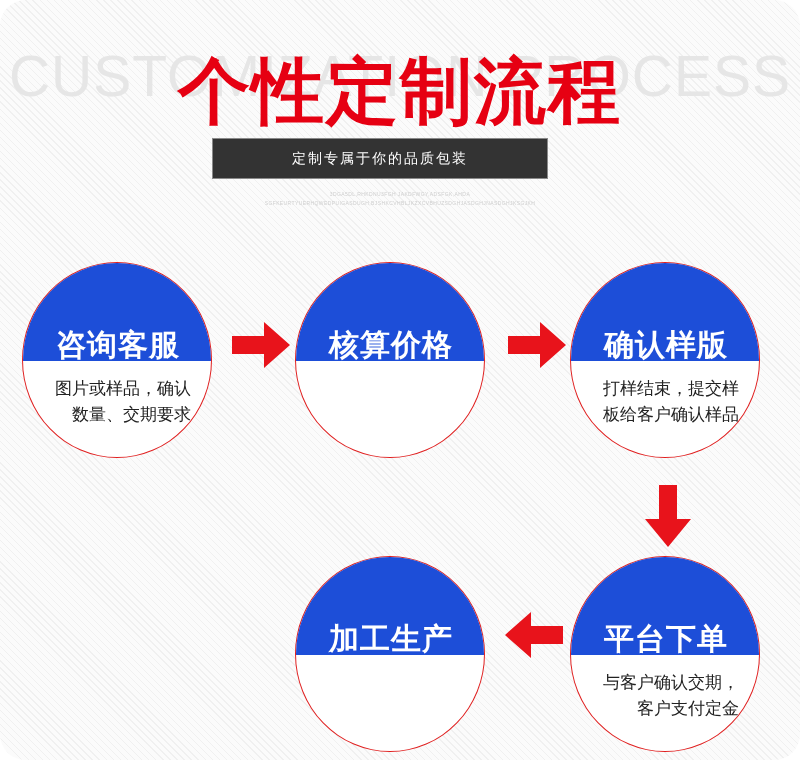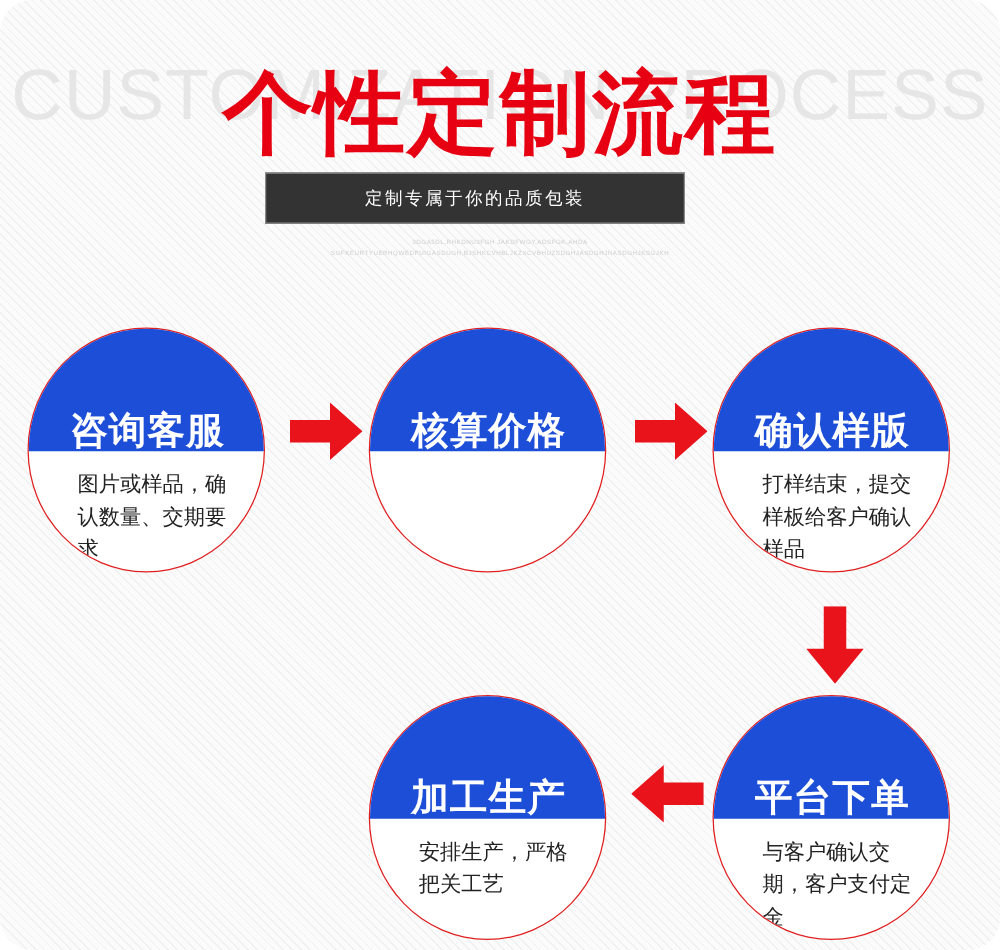--- a/index.html
+++ b/index.html
@@ -147,24 +147,23 @@
     display: flex;
     align-items: flex-start;
     justify-content: center;
     box-sizing: border-box;
     padding: 14px 22px 0 22px;
   }
   .node .node-desc {
     color: #222222;
     font-size: 17px;
     line-height: 26px;
-    text-align: left;
+    text-align: right;
     font-family: "DejaVu Serif", "Liberation Serif", serif;
     font-weight: normal;
-    margin-left: 17px;
   }
 
   #node-1 { left: 22px;  top: 262px; }
   #node-2 { left: 295px; top: 262px; }
   #node-3 { left: 570px; top: 262px; }
   #node-4 { left: 570px; top: 556px; }
   #node-5 { left: 295px; top: 556px; }
 
   
   .arrow {
@@ -226,23 +225,20 @@
     </div>
     <div class="node-bottom">
       <span class="node-desc">与客户确认交期，客户支付定金</span>
     </div>
   </div>
 
   <div class="node" id="node-5">
     <div class="node-top">
       <span class="node-title">加工生产</span>
     </div>
-    <div class="node-bottom">
-      <span class="node-desc">安排生产，严格把关工艺</span>
-    </div>
   </div>
 
   <div class="arrow" id="arrow-1">
     <svg width="58" height="46" viewBox="0 0 58 46">
       <path d="M0 14 L32 14 L32 0 L58 23 L32 46 L32 32 L0 32 Z" fill="#e8131b"></path>
     </svg>
   </div>
 
   <div class="arrow" id="arrow-2">
     <svg width="58" height="46" viewBox="0 0 58 46">

